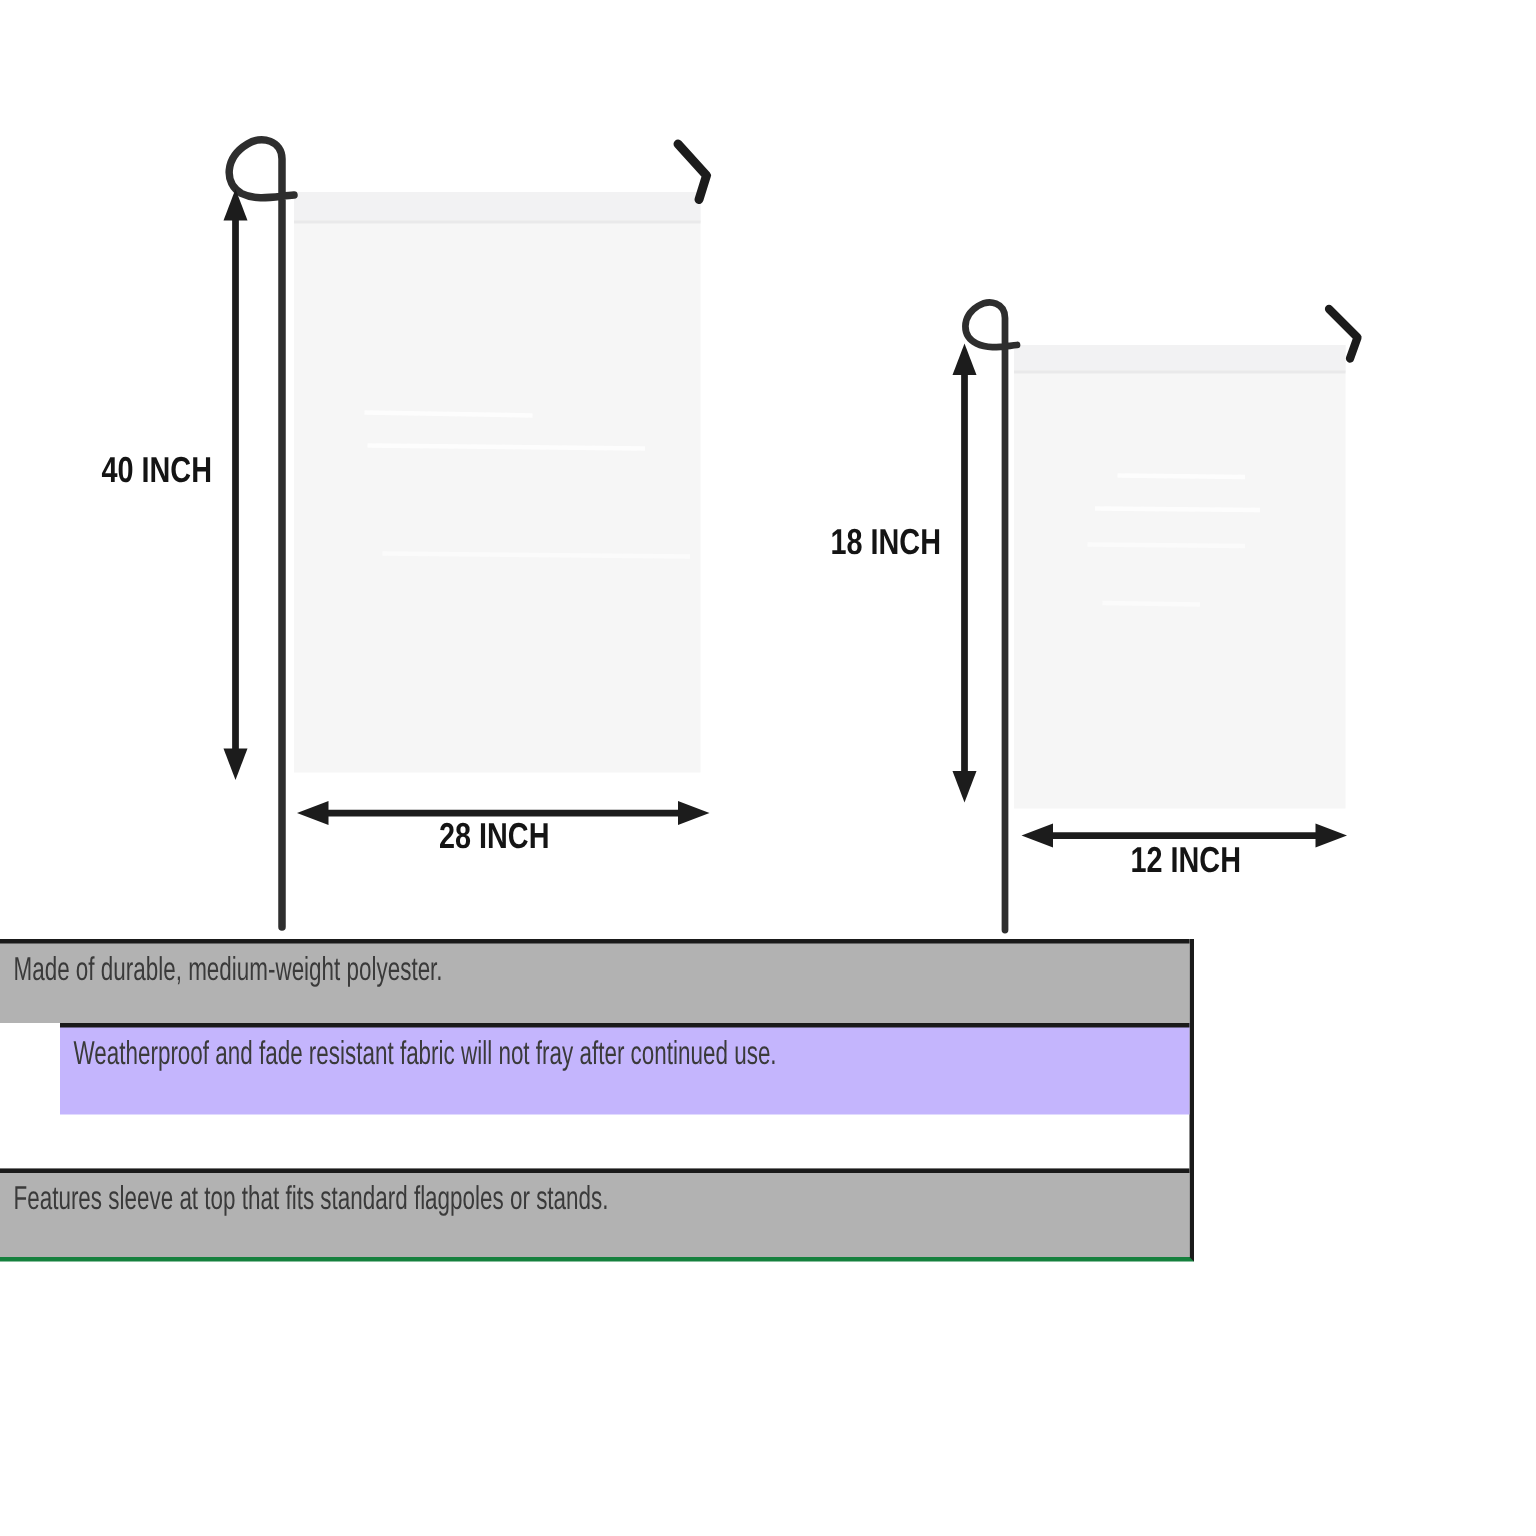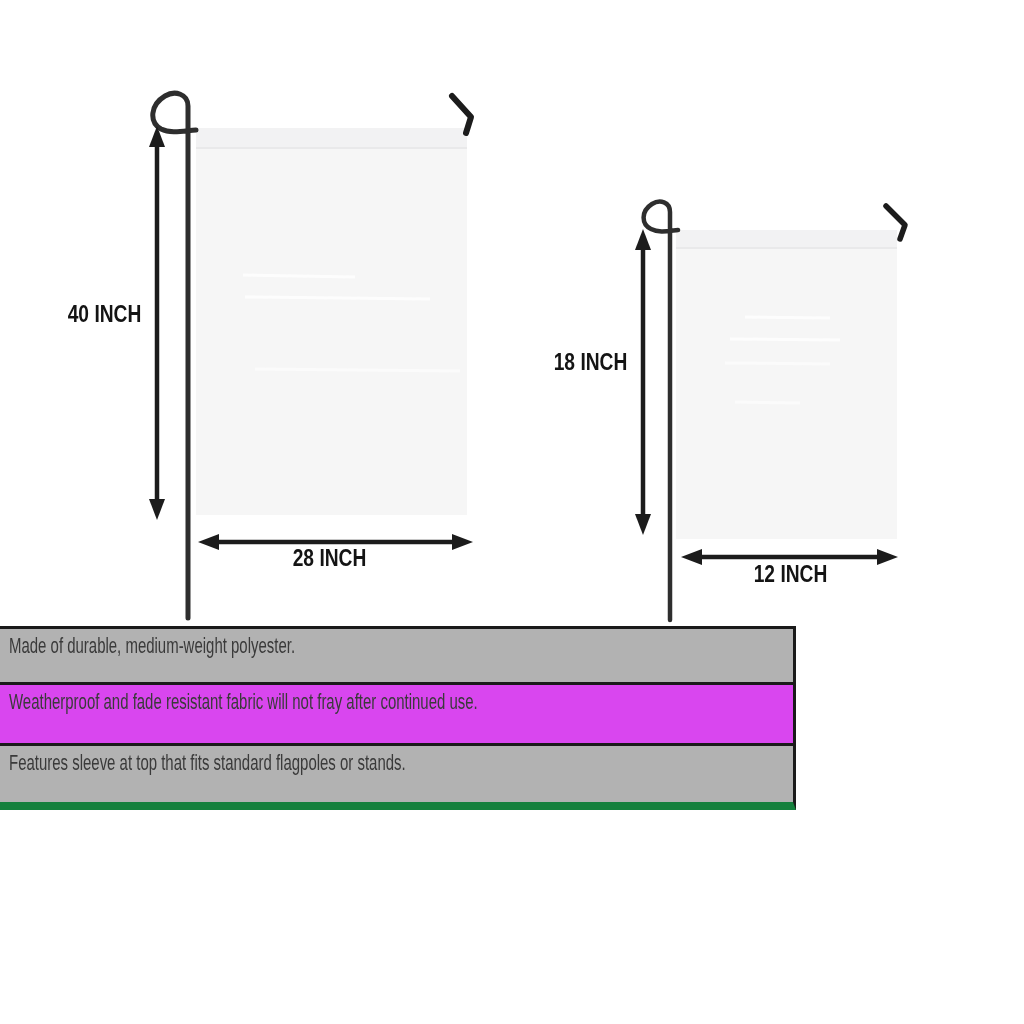--- a/index.html
+++ b/index.html
@@ -21,32 +21,32 @@
     font-size:24px;line-height:24px;color:#141414;transform:scaleX(.80);
     transform-origin:50% 50%;white-space:nowrap;
   }
   .lbl-large-h{left:47px;top:302px;}
   .lbl-large-w{left:272px;top:546px;}
   .lbl-small-h{left:533px;top:350px;}
   .lbl-small-w{left:733px;top:562px;}
   
   .spec-table{
     position:absolute;left:0;top:626px;width:796px;
-    border-right:3px solid #1a1a1a;border-bottom:8px solid #15803d;
+    border-right:3px solid #1a1a1a;border-bottom:3px solid #15803d;
     box-sizing:border-box;
   }
   .spec-row{
     box-sizing:border-box;border-top:3px solid #1a1a1a;
     padding:4px 0 0 9px;overflow:hidden;
   }
   .spec-row.shaded{background:#b2b2b2;}
-  .spec-row.plain{background:#d946ef;}
+  .spec-row.plain{background:#c4b5fd;margin-left:40px;}
   .spec-row:nth-child(1){height:56px;}
   .spec-row:nth-child(2){height:61px;}
-  .spec-row:nth-child(3){height:59px;}
+  .spec-row:nth-child(3){height:59px;margin-top:36px;}
   .spec-row:nth-child(4){height:56px;}
   .spec-row:nth-child(5){height:60px;}
   .row-text{
     display:inline-block;font-size:22px;line-height:26px;color:#3a3a3a;
     transform:scaleX(.68);transform-origin:0 50%;white-space:nowrap;
   }
 </style>
 </head>
 <body>
 

